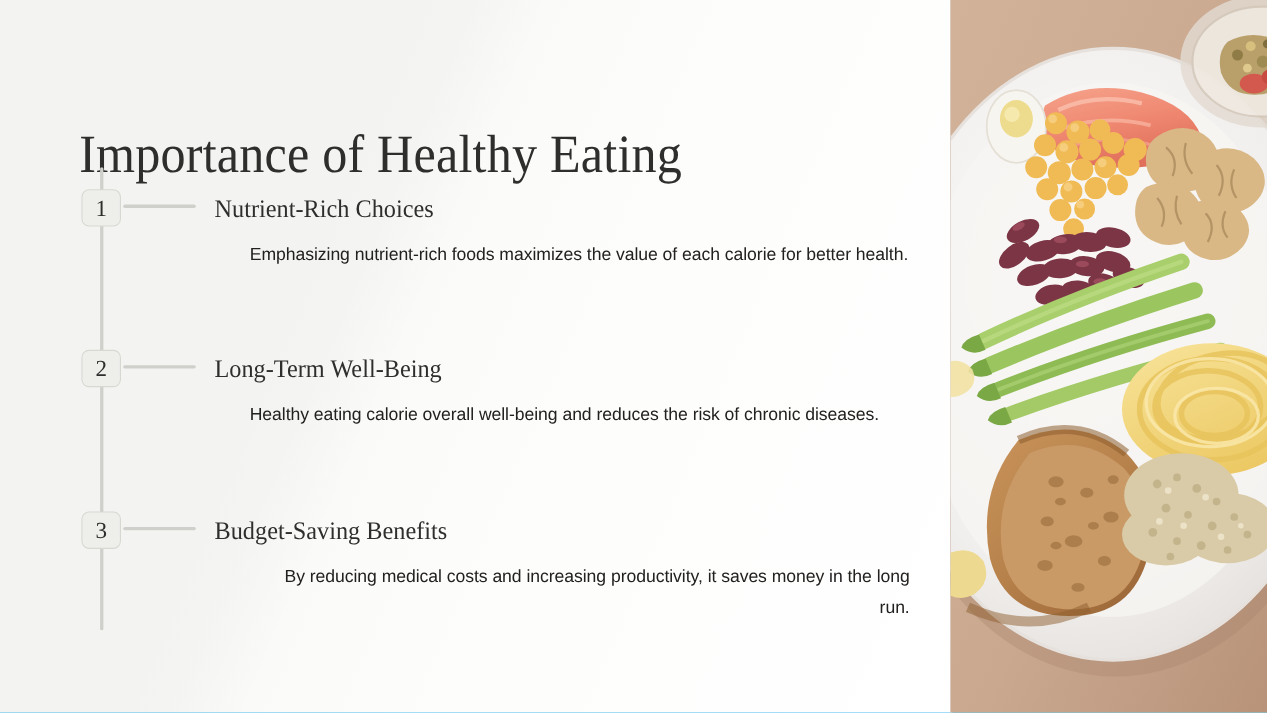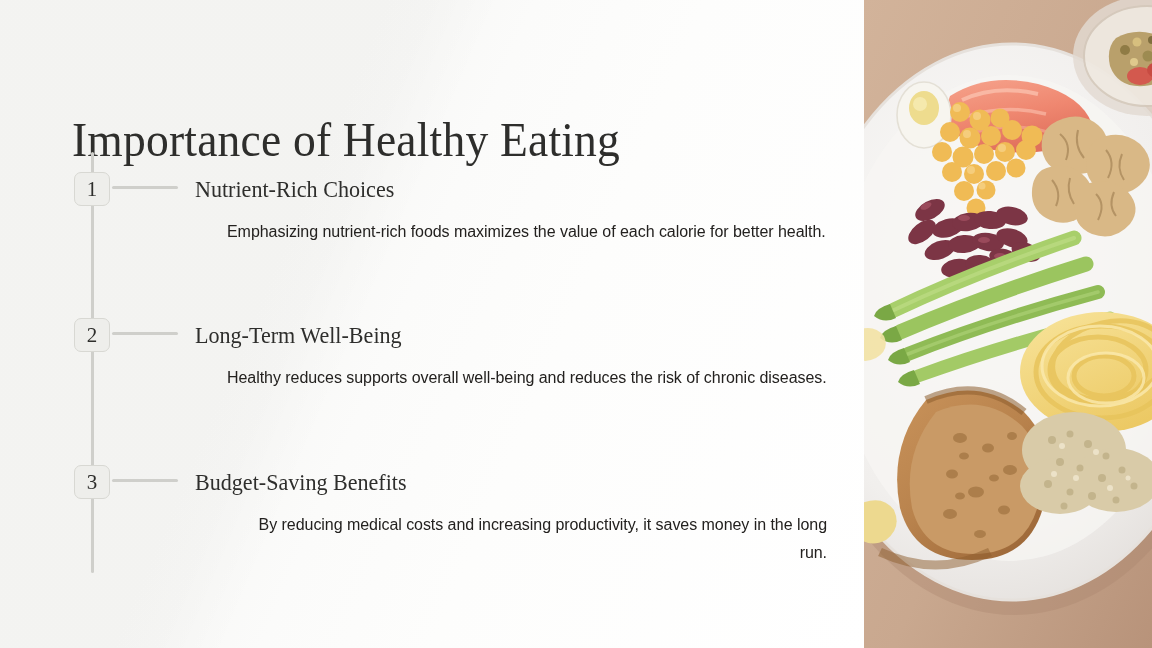--- a/index.html
+++ b/index.html
@@ -172,21 +172,21 @@
       <div class="tl-badge">1</div>
       <div class="tl-connector"></div>
       <div class="tl-heading">Nutrient-Rich Choices</div>
       <div class="tl-body">Emphasizing nutrient-rich foods maximizes the value of each calorie for better health.</div>
     </div>
 
     <div class="tl-item" id="item-2">
       <div class="tl-badge">2</div>
       <div class="tl-connector"></div>
       <div class="tl-heading">Long-Term Well-Being</div>
-      <div class="tl-body">Healthy reduces supports overall well-being and reduces the risk of chronic diseases.</div>
+      <div class="tl-body">Healthy eating calorie overall well-being and reduces the risk of chronic diseases.</div>
     </div>
 
     <div class="tl-item" id="item-3">
       <div class="tl-badge">3</div>
       <div class="tl-connector"></div>
       <div class="tl-heading">Budget-Saving Benefits</div>
       <div class="tl-body">By reducing medical costs and increasing productivity, it saves money in the long run.</div>
     </div>
   </div>
 

